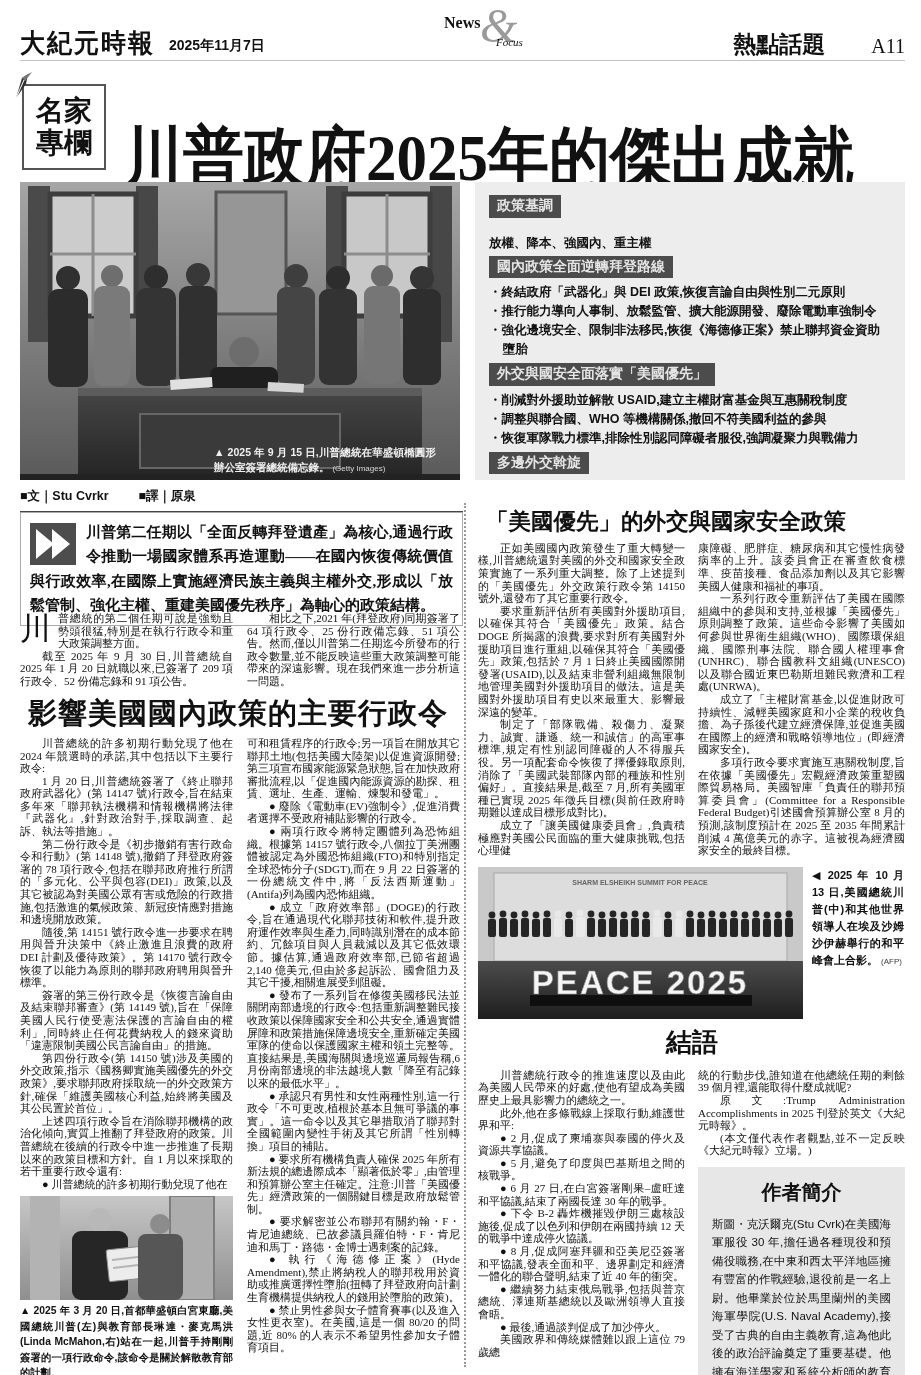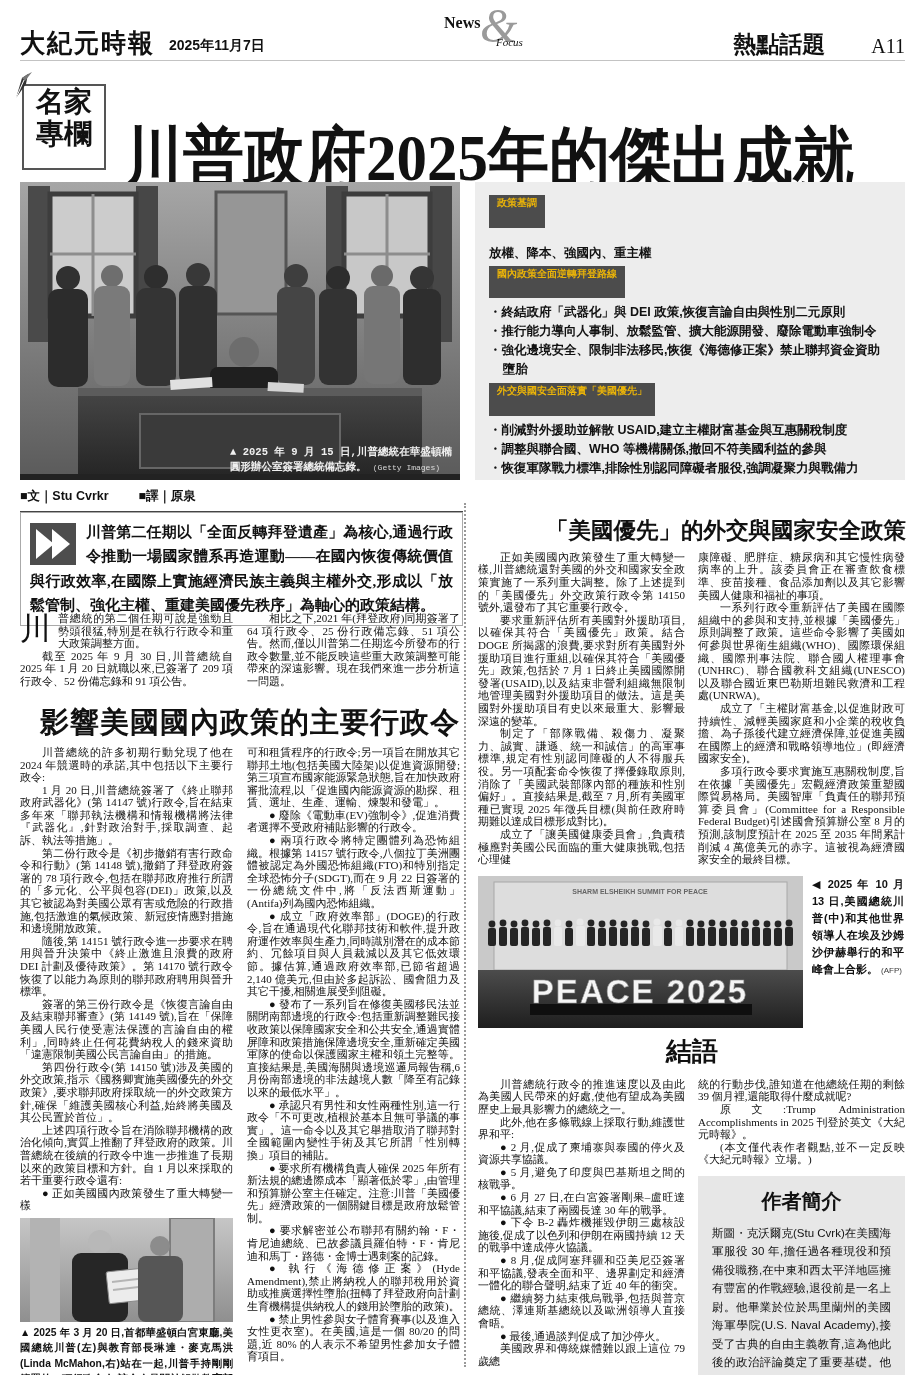--- a/index.html
+++ b/index.html
@@ -17,58 +17,58 @@
   .nf .n1{position:absolute;left:4px;top:4px;font-weight:700;font-size:16px;}
   .nf .n2{position:absolute;left:56px;top:26px;font-weight:400;font-style:italic;font-size:11px;}
   .mh-right{display:flex;align-items:flex-end;gap:26px;}
   .sec-name{font-family:"Liberation Sans","DejaVu Sans",sans-serif;font-weight:900;font-size:23px;line-height:1;}
   .page-no{font-size:20px;line-height:1;margin-left:20px;}
   .mh-rule{position:absolute;left:20px;right:16px;top:60px;border-top:1px solid #c3c3c3;}
 
   
   .headline-row{position:absolute;left:22px;top:76px;right:16px;display:flex;align-items:flex-start;}
   .badge-box{position:relative;width:80px;height:82px;border:2px solid #555;margin-top:8px;flex:0 0 auto;
-             display:flex;flex-direction:column;align-items:center;justify-content:flex-start;background:#fff;}
+             display:flex;flex-direction:column;align-items:center;justify-content:center;background:#fff;}
   .badge-box span{font-weight:700;font-size:28px;line-height:1.15;}
   .pen{position:absolute;left:-12px;top:-14px;}
   .headline{font-weight:900;font-size:61px;line-height:1.25;letter-spacing:0px;margin-left:16px;white-space:nowrap;
             transform:scaleY(1.08);transform-origin:left top;}
 
   
   .main-photo{position:absolute;left:20px;top:182px;width:440px;height:298px;overflow:hidden;background:#777;}
-  .main-cap{position:absolute;right:8px;bottom:5px;width:222px;color:#f0f0f0;
-            font-family:Liberation Mono, monospace;font-weight:700;
+  .main-cap{position:absolute;right:24px;bottom:5px;width:222px;color:#f0f0f0;
+            font-family:Liberation Sans, sans-serif;font-weight:700;
             font-size:10.5px;line-height:1.45;text-align:justify;}
   .credit{font-size:8px;font-weight:400;opacity:.85;}
 
   
   .panel{position:absolute;left:475px;top:182px;width:430px;height:298px;background:#ededed;
          box-sizing:border-box;padding:9px 14px;overflow:hidden;
          font-family:"Liberation Sans","DejaVu Sans",sans-serif;}
-  .pbadge{display:block;width:fit-content;background:#4c4c4c;color:#eab308;font-weight:700;
-          font-size:10px;line-height:1.25;padding:2px 8px 18px;margin:4px 0 5px;}
+  .pbadge{display:block;width:fit-content;background:#4c4c4c;color:#e5e5e5;font-weight:700;
+          font-size:14px;line-height:1.25;padding:2px 8px 3px;margin:4px 0 5px;}
   .ptext{font-weight:700;font-size:12.5px;line-height:18px;margin:16px 0 3px;}
   .pb{font-weight:700;font-size:12.5px;line-height:19px;padding-left:1.1em;text-indent:-1.1em;}
   .pb::before{content:"・";}
 
   
   .byline{position:absolute;left:20px;top:488px;width:443px;box-sizing:border-box;
           font-family:"Liberation Sans","DejaVu Sans",sans-serif;font-weight:700;font-size:12.5px;
           display:flex;gap:30px;border-bottom:1.5px solid #444;padding-bottom:6px;}
   .intro{position:absolute;left:20px;top:512px;width:443px;box-sizing:border-box;border:1px solid #aaa;
          padding:7px 9px 8px;font-weight:700;font-size:15px;line-height:1.62;text-align:justify;}
   .ff{float:left;width:46px;height:42px;margin:3px 10px 2px 0;}
 
   
   .para{margin:0;font-size:11px;line-height:12.6px;text-align:justify;text-indent:2em;}
   .ni{text-indent:0;}
   .cols{display:flex;gap:14px;}
   .col{width:213px;flex:0 0 auto;}
   .colr{width:207px;flex:0 0 auto;}
-  .sec-h{display:flex;align-items:flex-end;gap:9px;margin:9px 0 7px;flex-direction:column;}
+  .sec-h{display:flex;align-items:flex-start;margin:9px 0 7px;}
   .sec-h .bar{width:8px;background:#000;flex:0 0 auto;}
   .sec-h .t{font-family:"Liberation Sans","DejaVu Sans",sans-serif;font-weight:900;line-height:1.15;}
   .article-left{position:absolute;left:20px;top:612px;width:440px;}
   .article-left .sec-h .t{font-size:29px;letter-spacing:1px;}
   .article-right{position:absolute;left:478px;top:500px;width:428px;}
   .article-right .sec-h .t{font-size:22.5px;}
   .divider{position:absolute;left:464px;top:503px;bottom:8px;border-left:2px dotted #999;}
 
   
   .left-photo{margin:6px 0 4px;width:213px;height:104px;overflow:hidden;background:#aaa;}
@@ -248,21 +248,21 @@
       <div class="col">
         <div>
 
         <p class="para">川普總統的許多初期行動兌現了他在 2024 年競選時的承諾,其中包括以下主要行政令:</p>
             <p class="para">1 月 20 日,川普總統簽署了《終止聯邦政府武器化》(第 14147 號)行政令,旨在結束多年來「聯邦執法機構和情報機構將法律『武器化』,針對政治對手,採取調查、起訴、執法等措施」。</p>
             <p class="para">第二份行政令是《初步撤銷有害行政命令和行動》(第 14148 號),撤銷了拜登政府簽署的 78 項行政令,包括在聯邦政府推行所謂的「多元化、公平與包容(DEI)」政策,以及其它被認為對美國公眾有害或危險的行政措施,包括激進的氣候政策、新冠疫情應對措施和邊境開放政策。</p>
             <p class="para">隨後,第 14151 號行政令進一步要求在聘用與晉升決策中《終止激進且浪費的政府 DEI 計劃及優待政策》。第 14170 號行政令恢復了以能力為原則的聯邦政府聘用與晉升標準。</p>
             <p class="para">簽署的第三份行政令是《恢復言論自由及結束聯邦審查》(第 14149 號),旨在「保障美國人民行使受憲法保護的言論自由的權利」,同時終止任何花費納稅人的錢來資助「違憲限制美國公民言論自由」的措施。</p>
             <p class="para">第四份行政令(第 14150 號)涉及美國的外交政策,指示《國務卿實施美國優先的外交政策》,要求聯邦政府採取統一的外交政策方針,確保「維護美國核心利益,始終將美國及其公民置於首位」。</p>
             <p class="para">上述四項行政令旨在消除聯邦機構的政治化傾向,實質上推翻了拜登政府的政策。川普總統在後續的行政令中進一步推進了長期以來的政策目標和方針。自 1 月以來採取的若干重要行政令還有:</p>
-            <p class="para">● 正如美國國內政策發生了重大轉變一樣</p>
+            <p class="para">● 川普總統的許多初期行動兌現了他在</p>
           </div>
         <figure class="left-photo" style="margin:6px 0 0;">
           <svg width="213" height="104" viewBox="0 0 213 104">
             <defs>
                 <linearGradient id="gEast" x1="0" y1="0" x2="0" y2="1">
               <stop offset="0" stop-color="#c6c6c6"></stop>
                   <stop offset="1" stop-color="#8f8f8f"></stop>
                 </linearGradient>
               </defs>
             <rect width="213" height="104" fill="url(#gEast)"></rect>

